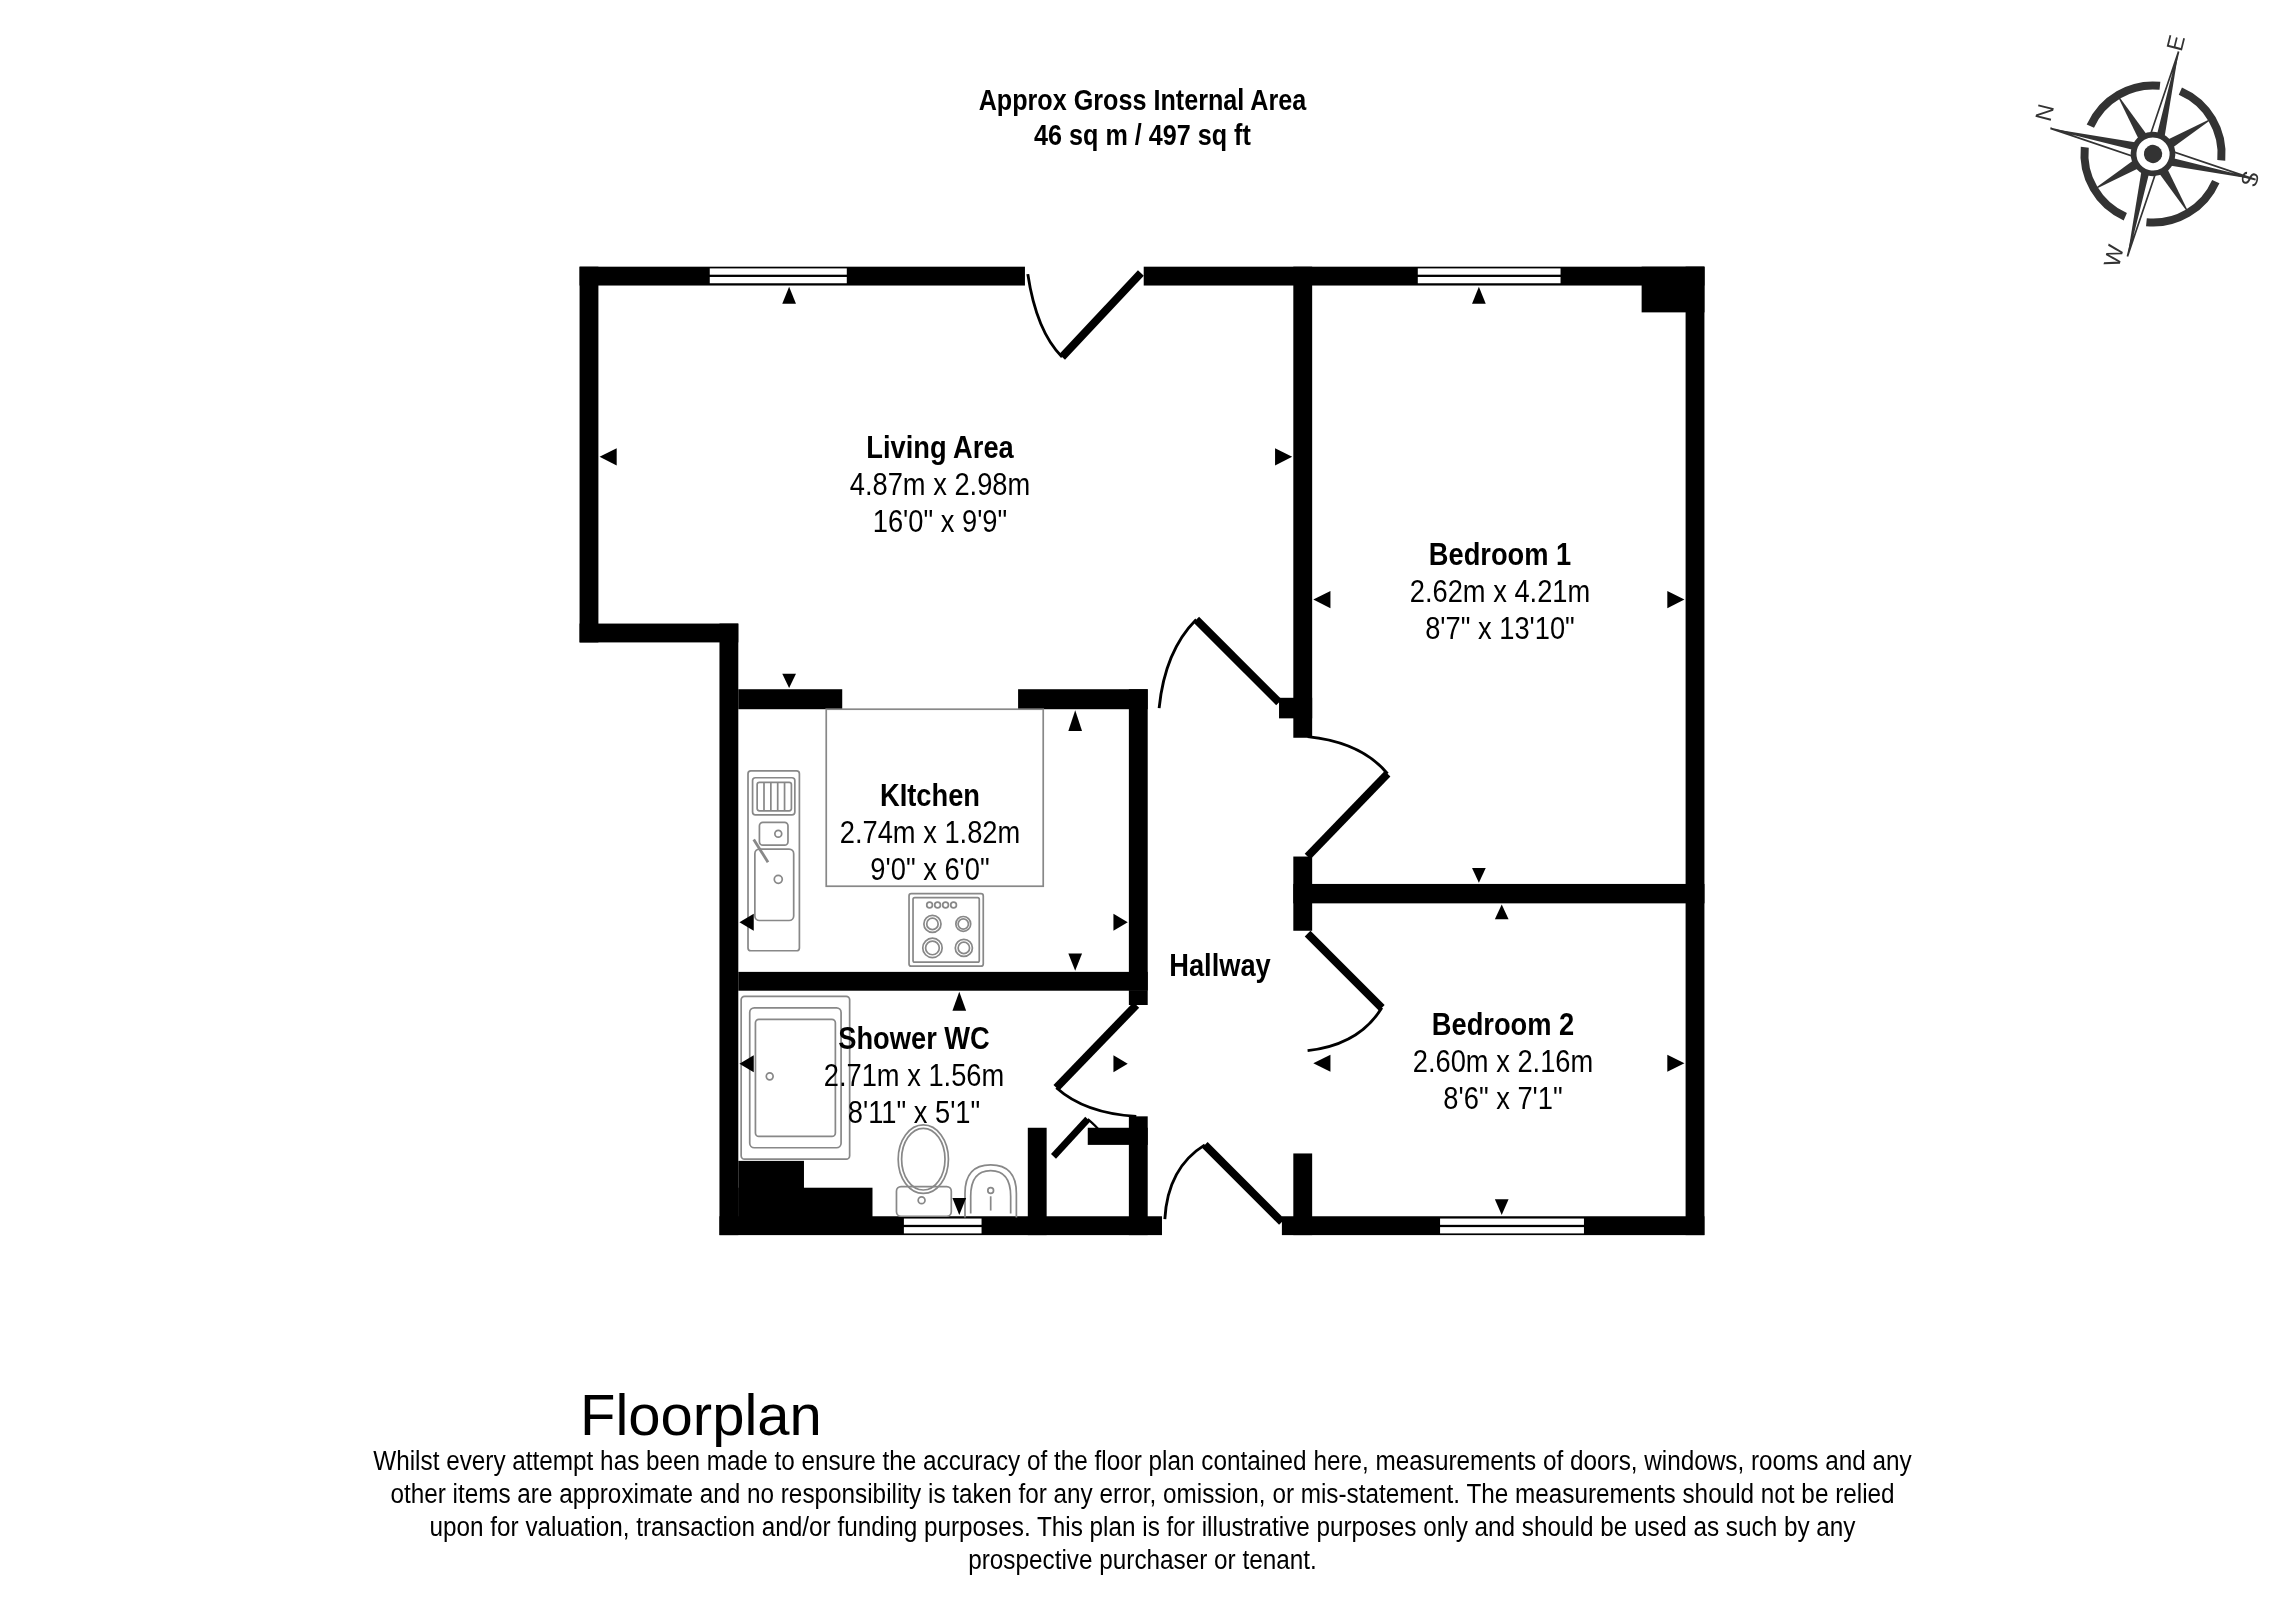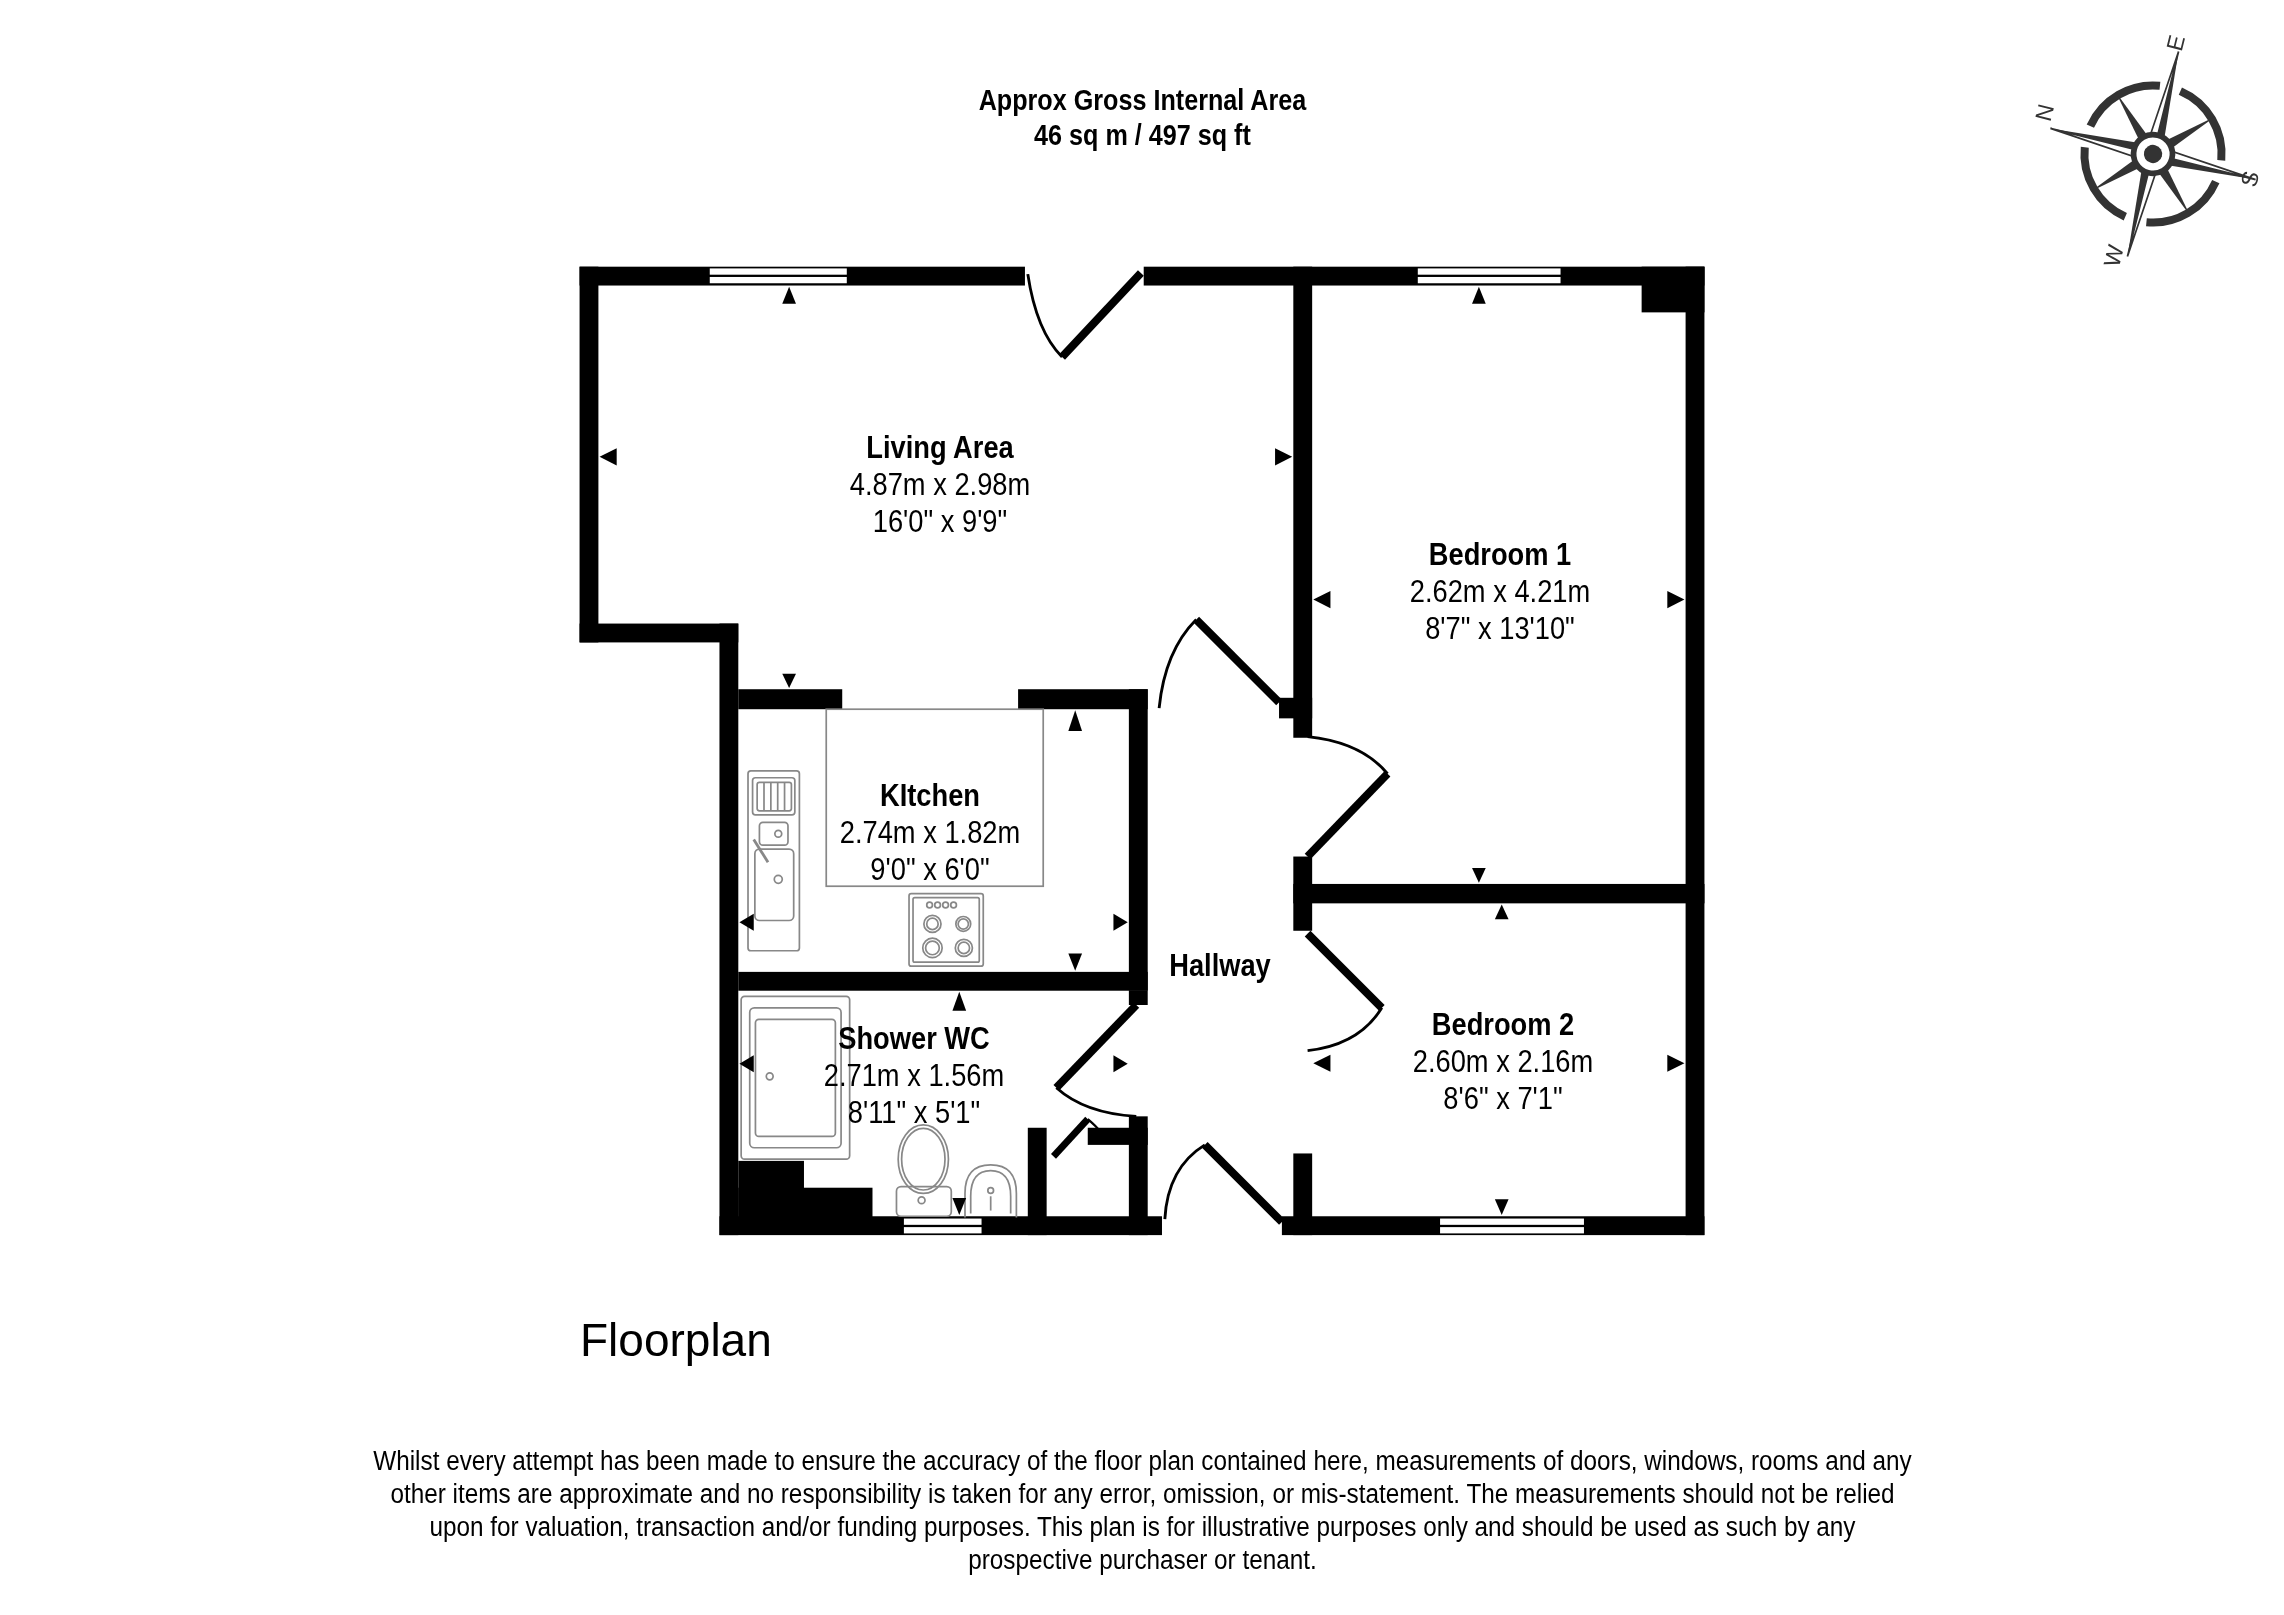--- a/index.html
+++ b/index.html
@@ -2,21 +2,21 @@
 <html style="font-size:9px"><head>
 <meta charset="utf-8">
 <style>
   html, body { margin: 0; padding: 0; background: #ffffff; }
   body { width: 2284px; height: 1616px; position: relative; overflow: hidden; font-family: "Liberation Sans", sans-serif; color: #000; }
   .header { position: absolute; left: 914px; top: 83px; width: 457px; text-align: center; font-weight: bold; font-size: 28.6px; line-height: 35px; transform: scaleX(0.88); }
   .plan { position: absolute; left: 0; top: 0; width: 2284px; height: 1616px; }
   .room-label { position: absolute; text-align: center; transform: translateX(-50%) scaleX(0.88); white-space: nowrap; }
   .room-name { font-weight: bold; font-size: 31px; line-height: 37px; display: block; }
   .room-dim { font-size: 31px; line-height: 37px; display: block; }
-  .floorplan-title { position: absolute; left: 580px; top: 1313px; font-size: 46px; line-height: 55px; text-align: right; }
+  .floorplan-title { position: absolute; left: 580px; top: 1387px; font-size: 58px; line-height: 55px; text-align: right; }
   .disclaimer { position: absolute; left: 286px; top: 1445px; width: 1713px; text-align: center; font-size: 27px; line-height: 33px; transform: scaleX(0.9); }
   .compass { position: absolute; left: 2033px; top: 34px; width: 240px; height: 240px; }
 </style>
 </head>
 <body>
 
 <div class="header">
   <div>Approx Gross Internal Area</div>
   <div>46 sq m / 497 sq ft</div>
 </div>

